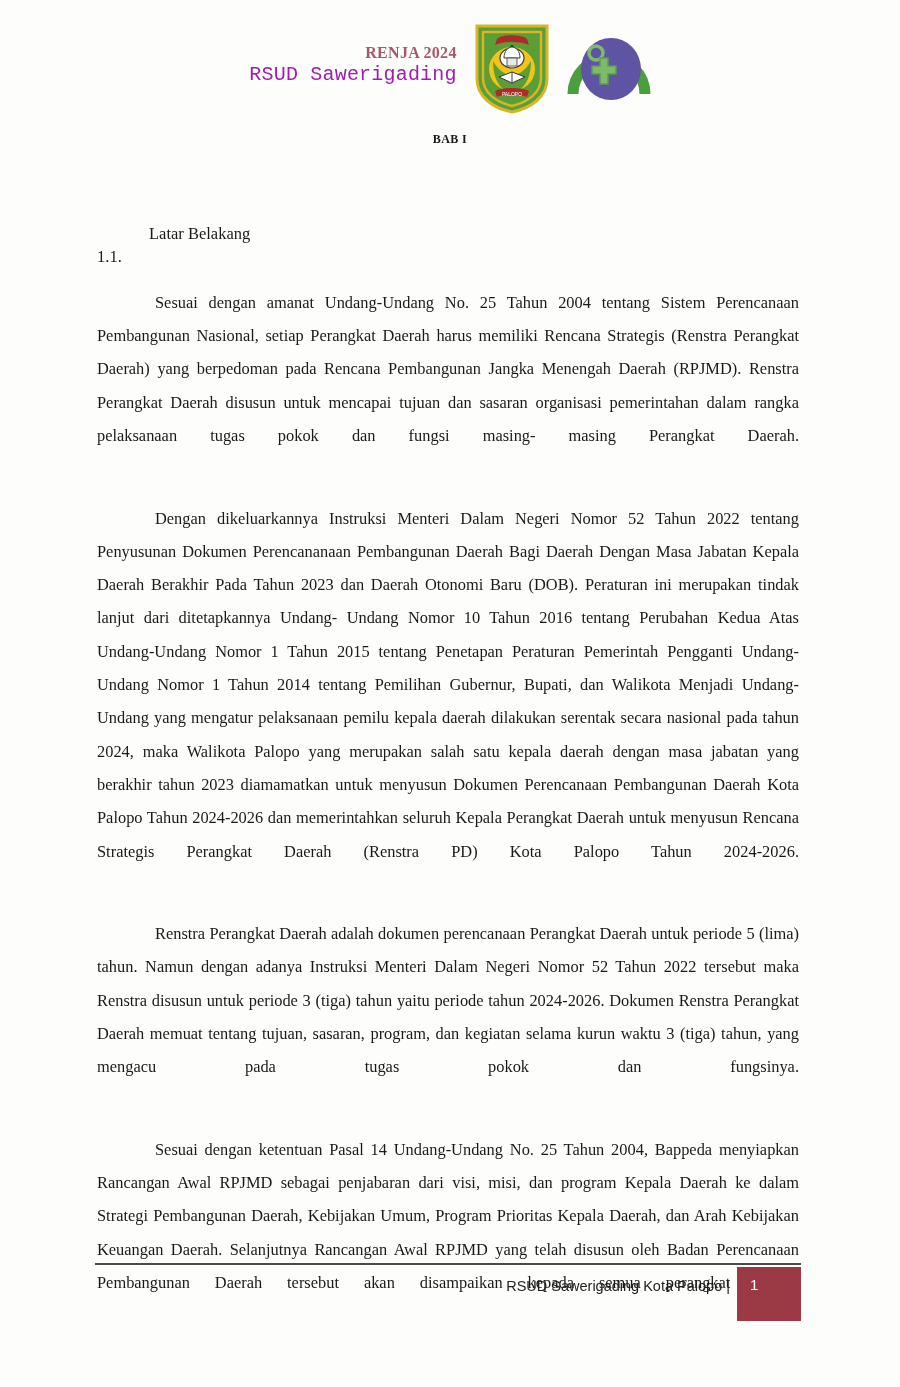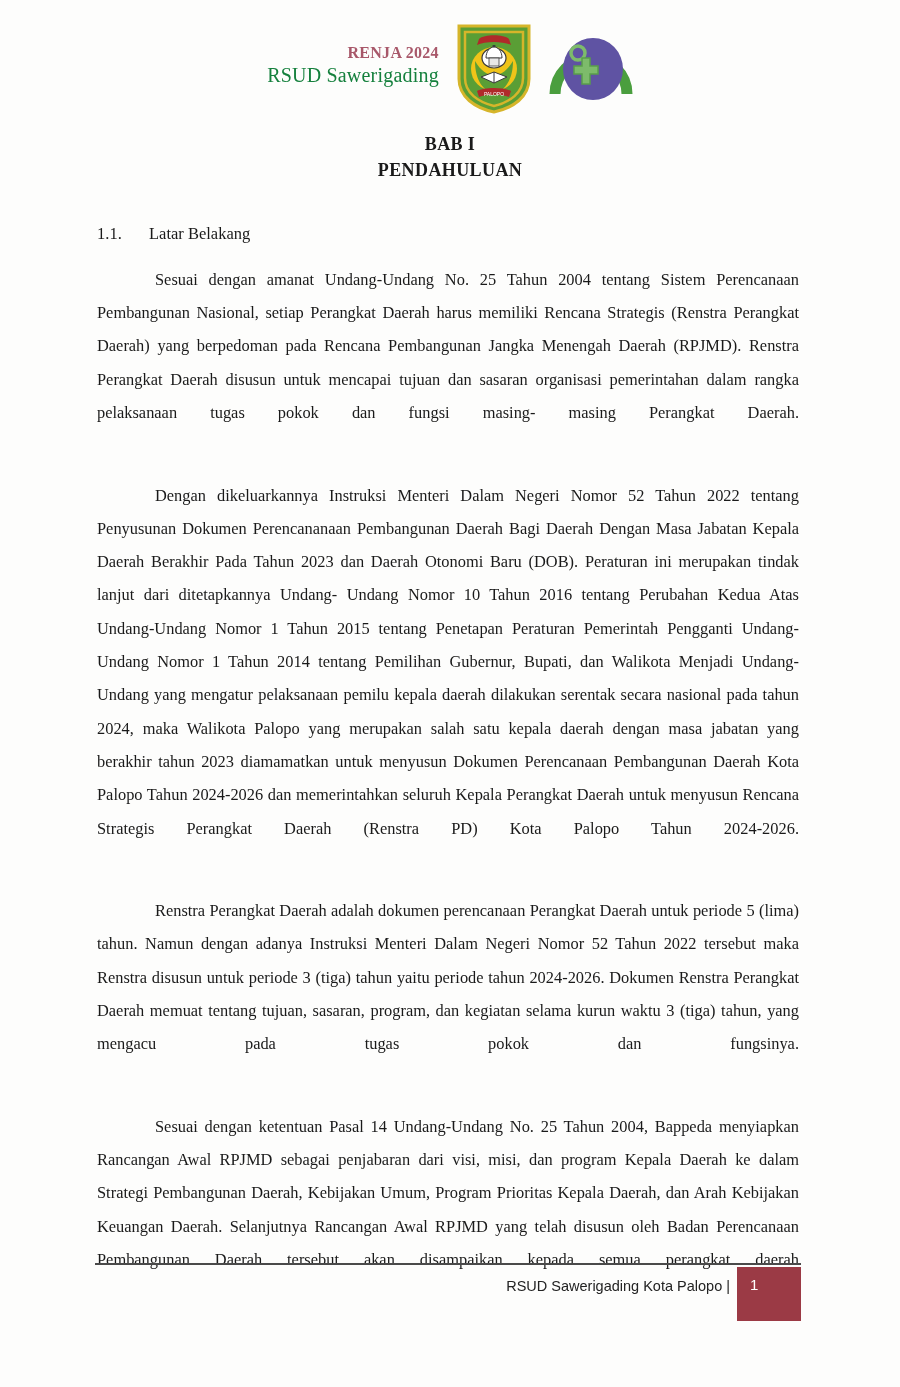--- a/index.html
+++ b/index.html
@@ -43,22 +43,22 @@
     font-size: 16px;
     font-weight: 700;
     letter-spacing: 0.3px;
     color: #a8586a;
     font-family: "Liberation Serif", "DejaVu Serif", serif;
   }
   .header-line2 {
     font-size: 20px;
     font-weight: 400;
     letter-spacing: 0.2px;
-    color: #15803d;
-    font-family: Liberation Serif, serif;
+    color: #a21caf;
+    font-family: Liberation Mono, monospace;
   }
 
   .logo-palopo {
     width: 82px;
     height: 94px;
     position: relative;
     flex: 0 0 auto;
   }
   .logo-rs {
     width: 84px;
@@ -68,21 +68,21 @@
   }
 
   
   .doc-title {
     position: absolute;
     top: 131px;
     left: 0;
     right: 0;
     text-align: center;
     font-weight: 700;
-    font-size: 18px;
+    font-size: 12px;
     line-height: 1.45;
     letter-spacing: 0.4px;
     font-family: "Liberation Serif", "DejaVu Serif", serif;
   }
 
   
   .content {
     position: absolute;
     left: 97px;
     top: 222px;
@@ -90,20 +90,21 @@
   }
   .section-heading {
     display: flex;
     font-size: 16.5px;
     line-height: 1.5;
     margin-bottom: 7px;
   }
   .section-number {
     width: 52px;
     flex: 0 0 52px;
+    margin-top: 23px;
   }
   .section-label { flex: 1 1 auto; }
 
   p.para {
     margin: 16px 0 1px 0;
     text-align: justify;
     text-justify: inter-word;
     text-indent: 58px;
     font-size: 16.4px;
     line-height: 2.03;
@@ -205,21 +206,20 @@
         <path d="M6 72 A36 36 0 0 1 78 72" fill="none" stroke="#4a9e3e" stroke-width="11" stroke-linecap="butt"></path>
         <ellipse cx="44" cy="47" rx="30" ry="31" fill="#5f53a3"></ellipse>
         <circle cx="29" cy="31" r="7" fill="none" stroke="#7dbb6b" stroke-width="3.5"></circle>
         <path d="M25 44 H33 V36 H41 V44 H49 V52 H41 V62 H33 V52 H25 Z" fill="#7dbb6b" stroke="#5a9e4c" stroke-width="1.5"></path>
       </svg>
     </div>
   </div>
 
   <div class="doc-title">
     <div>BAB I</div>
-    <div>PENDAHULUAN</div>
   </div>
 
   <div class="content">
 
     <div class="section-heading">
       <span class="section-number">1.1.</span>
       <span class="section-label">Latar Belakang</span>
     </div>
 
     <p class="para force-justify-last">Sesuai dengan amanat Undang-Undang No. 25 Tahun 2004 tentang Sistem Perencanaan Pembangunan Nasional, setiap Perangkat Daerah harus memiliki Rencana Strategis (Renstra Perangkat Daerah) yang berpedoman pada Rencana Pembangunan Jangka Menengah Daerah (RPJMD). Renstra Perangkat Daerah disusun untuk mencapai tujuan dan sasaran organisasi pemerintahan dalam rangka pelaksanaan tugas pokok dan fungsi masing- masing Perangkat Daerah.</p>

